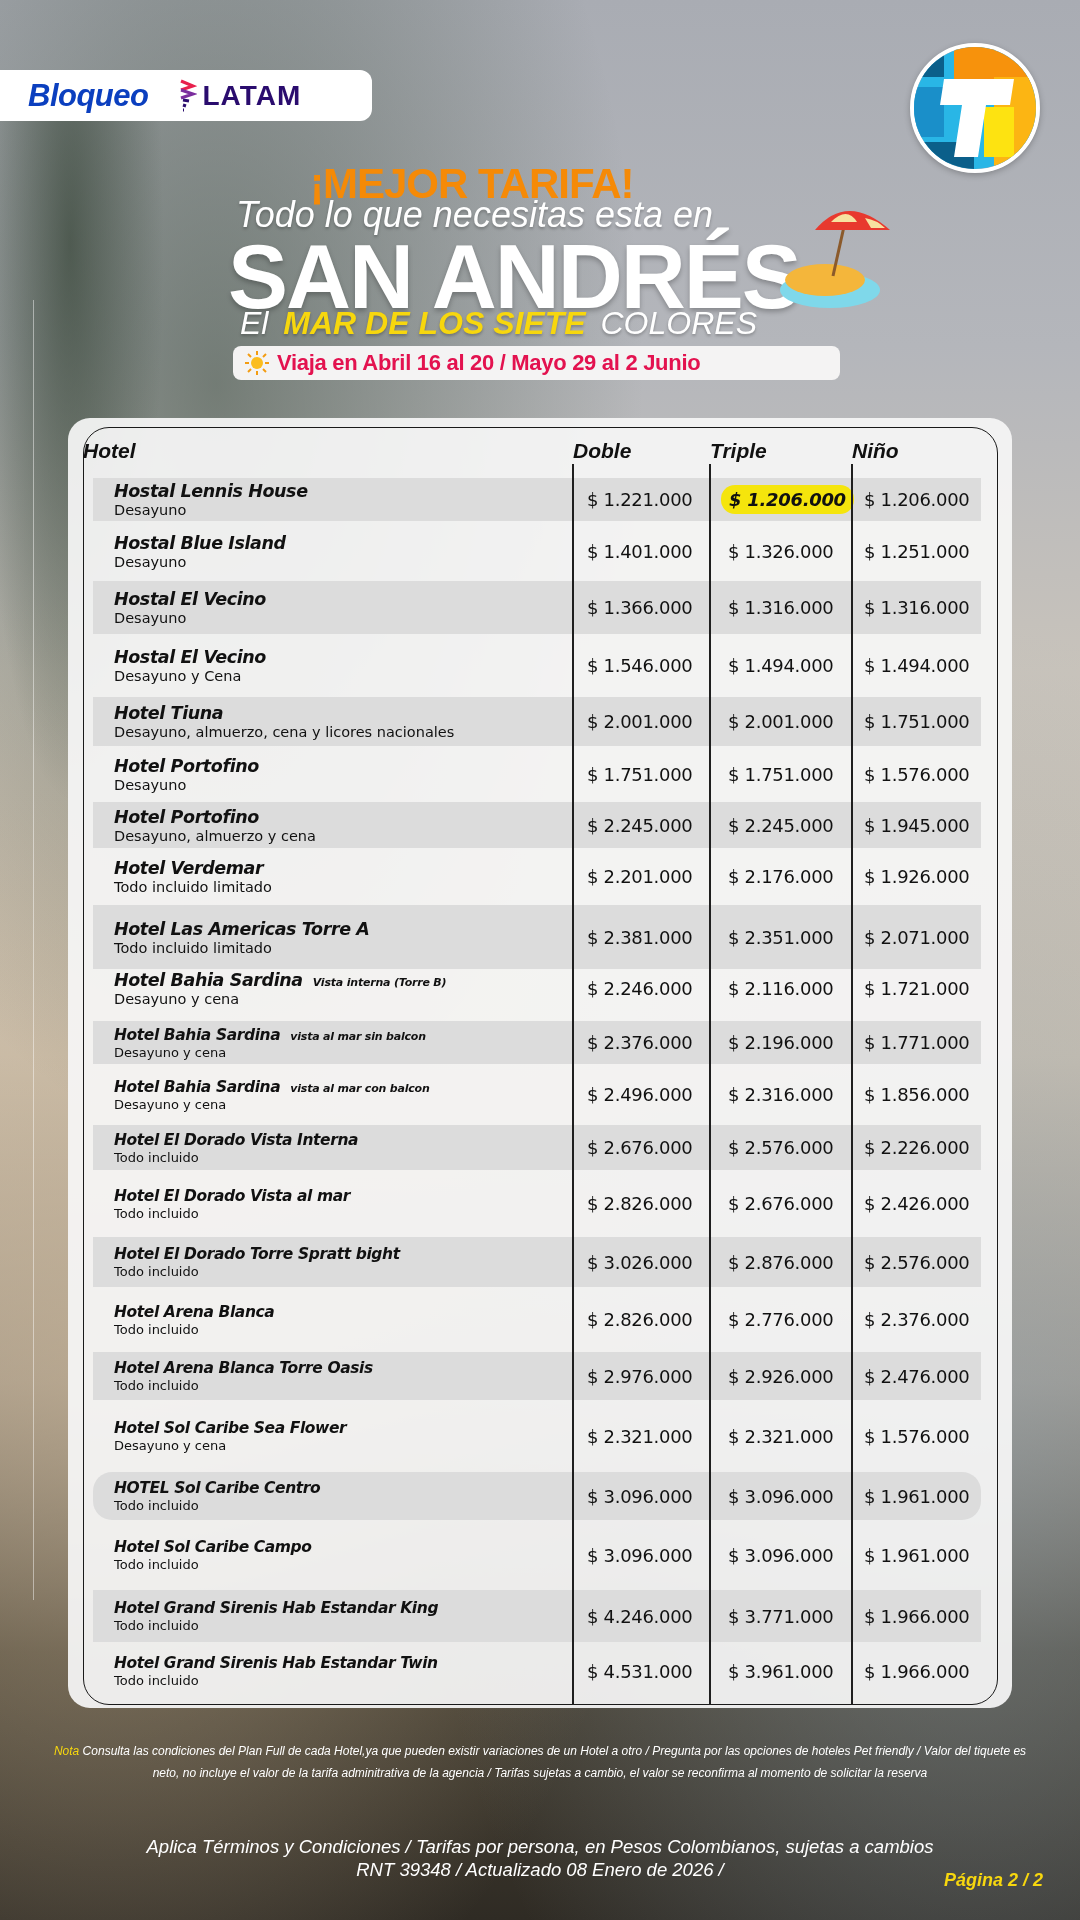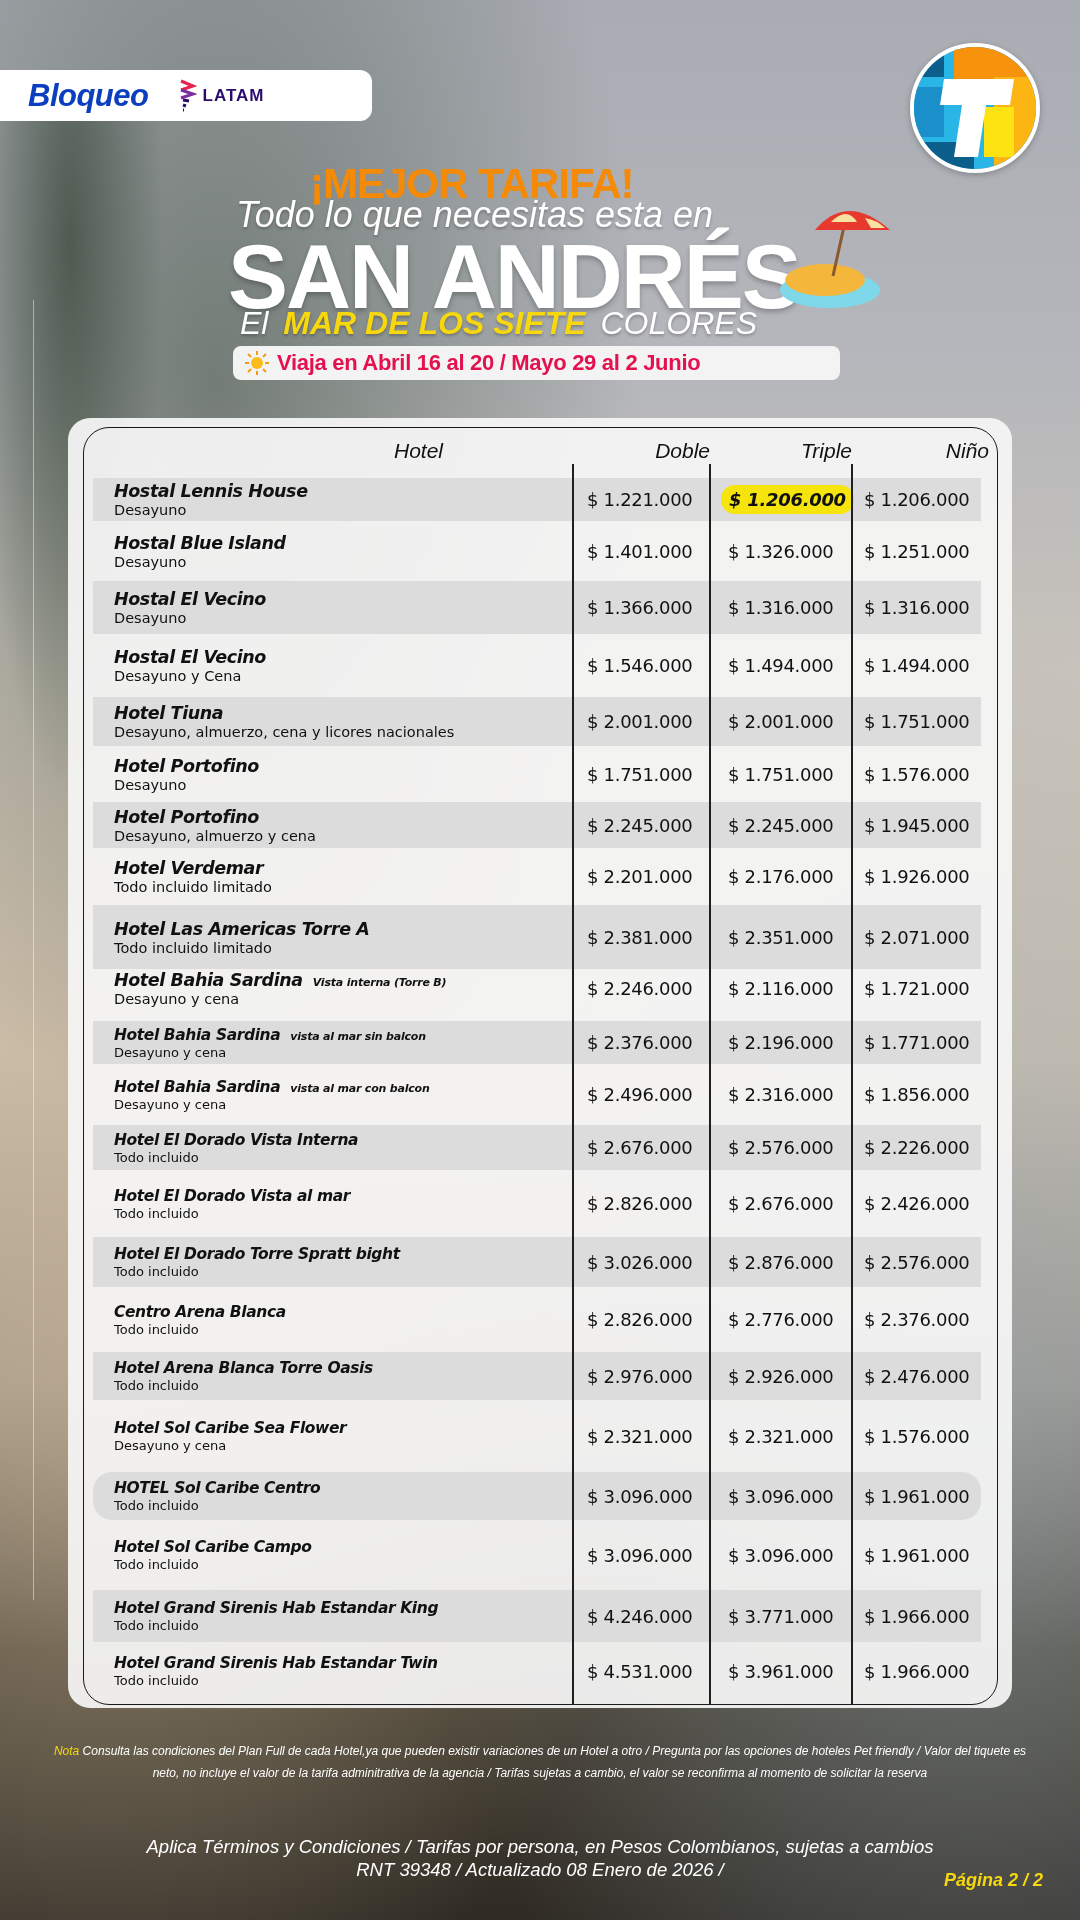--- a/index.html
+++ b/index.html
@@ -26,21 +26,21 @@
     background: #ffffff; border-radius: 0 12px 12px 0;
     display: flex; align-items: center; padding-left: 28px;
   }
   .brand-bloqueo {
     font-family: "Liberation Sans", sans-serif; font-weight: 700; font-style: italic;
     font-size: 31px; color: #0b3fbf; letter-spacing: -0.5px;
   }
   .latam { display: flex; align-items: center; margin-left: 30px; }
   .latam-mark { width: 18px; height: 34px; margin-right: 6px; }
   .latam-text {
-    font-family: "Liberation Sans", sans-serif; font-weight: 700; font-size: 17px;
+    font-family: "Liberation Sans", sans-serif; font-weight: 700; font-size: 28px;
     color: #2a0c6e; letter-spacing: 1px;
   }
 
   .t-logo {
     position: absolute; left: 910px; top: 43px; width: 130px; height: 130px;
     border-radius: 50%; border: 4px solid #ffffff; overflow: hidden;
     box-shadow: 0 2px 6px rgba(0,0,0,0.25);
   }
 
   
@@ -83,22 +83,22 @@
     position: absolute; left: 68px; top: 418px; width: 944px; height: 1290px;
     background: rgba(246,246,246,0.93); border-radius: 22px;
   }
   .table-frame {
     position: absolute; left: 83px; top: 427px; width: 915px; height: 1278px;
     border: 1.5px solid #1a1a1a; border-radius: 26px;
   }
   .col-line { position: absolute; top: 464px; width: 1.5px; height: 1241px; background: #1f1f1f; }
   .thead { position: absolute; top: 432px; left: 83px; width: 915px; height: 38px; }
   .th {
-    position: absolute; top: 0; height: 38px; line-height: 38px; text-align: right;
-    font-family: "Liberation Sans", sans-serif; font-weight: 400; font-style: italic;
+    position: absolute; top: 0; height: 38px; line-height: 38px; text-align: left;
+    font-family: "Liberation Sans", sans-serif; font-weight: 700; font-style: italic;
     font-size: 21px; color: #111;
   }
   .row { position: absolute; left: 93px; width: 888px; }
   .row.gray { background: #dcdcdc; }
   .cell-hotel {
     position: absolute; left: 21px; top: 0; height: 100%;
     display: flex; flex-direction: column; justify-content: center;
   }
   .hname {
     font-family: "DejaVu Sans", sans-serif; font-weight: 700; font-style: italic;
@@ -429,21 +429,21 @@
       </div>
       <div class="price p-triple">
         <span>$ 2.876.000</span>
       </div>
       <div class="price p-nino">
         <span>$ 2.576.000</span>
       </div>
     </div>
     <div class="row" style="top: 1287px; height: 65px;">
       <div class="cell-hotel">
-        <div class="hname small"><span>Centro Arena Blanca</span></div>
+        <div class="hname small"><span>Hotel Arena Blanca</span></div>
         <div class="hplan small">Todo incluido</div>
       </div>
       <div class="price p-doble">
         <span>$ 2.826.000</span>
       </div>
       <div class="price p-triple">
         <span>$ 2.776.000</span>
       </div>
       <div class="price p-nino">
         <span>$ 2.376.000</span>

